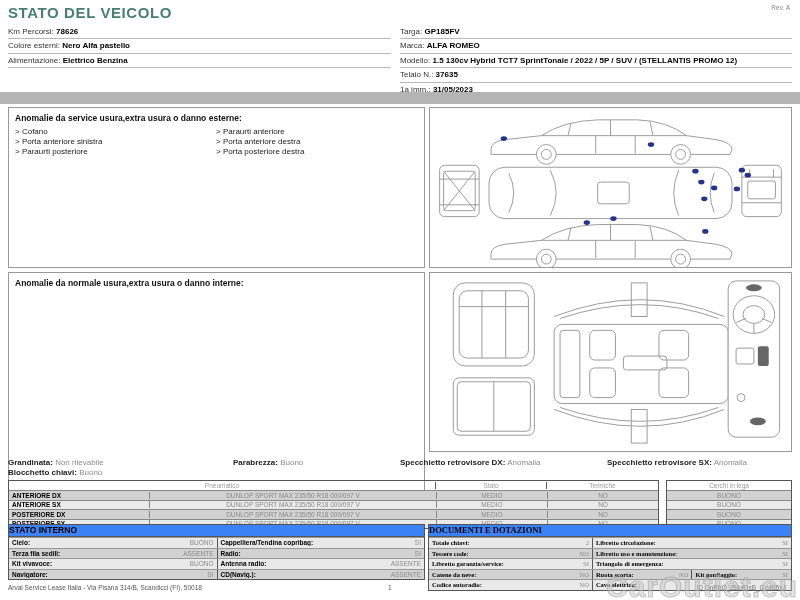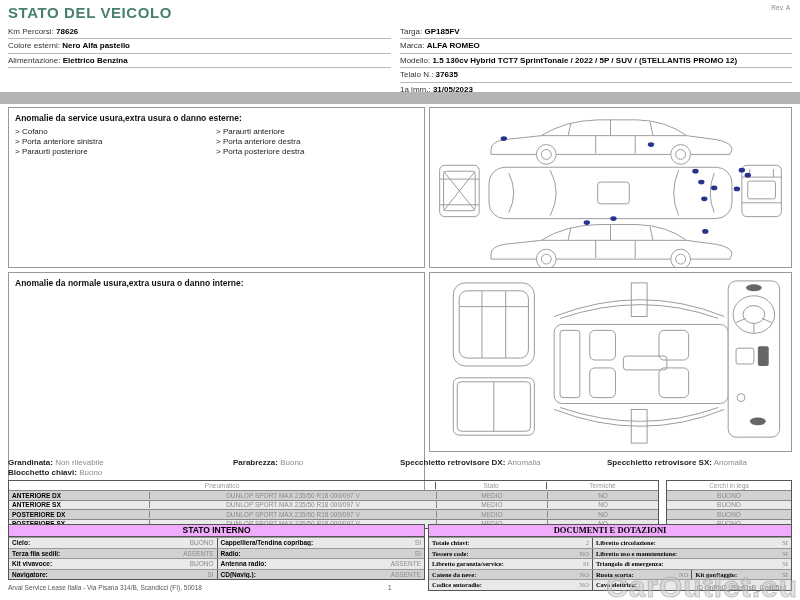--- a/index.html
+++ b/index.html
@@ -48,21 +48,21 @@
   .c-pos{width:140px;font-weight:bold;padding-left:3px;box-sizing:border-box;color:#000;}
   .c-tire{width:286px;text-align:center;color:#8b8b8b;border-left:1px solid #888;}
   .c-stato{width:110px;text-align:center;color:#8b8b8b;border-left:1px solid #888;}
   .c-term{flex:1;text-align:center;color:#8b8b8b;border-left:1px solid #888;}
   .c-cerchi{flex:1;text-align:center;color:#8b8b8b;}
   .t-right .t-head{justify-content:center;}
   
   .b-table{position:absolute;border:1px solid #555;box-sizing:border-box;font-size:6.5px;}
   #tbl-interno{left:8px;top:524px;width:417px;}
   #tbl-doc{left:428px;top:524px;width:364px;font-family:Liberation Serif, serif;}
-  .band{height:11px;background:#f0abfc;border-bottom:1px solid #555;text-align:center;
+  .band{height:11px;background:#3b82f6;border-bottom:1px solid #555;
         font-weight:bold;font-size:8.5px;line-height:11px;color:#000;}
   .b-row{display:flex;height:9.5px;align-items:center;border-top:1px solid #999;}
   .b-row:first-of-type{border-top:none;}
   .b-row:nth-of-type(odd){background:#d2d2d2;}
   .b-row:nth-of-type(even){background:#e9e9e9;}
   .half{display:flex;box-sizing:border-box;height:100%;align-items:center;}
   .half.l{width:50%;} .half.r{width:50%;border-left:1px solid #555;}
   #tbl-doc .half.l{width:45%;} #tbl-doc .half.r{width:55%;}
   .half .lbl{flex:1;font-weight:bold;color:#000;padding-left:3px;white-space:nowrap;overflow:hidden;}
   .half .val{color:#8b8b8b;padding-right:3px;text-align:right;white-space:nowrap;}

